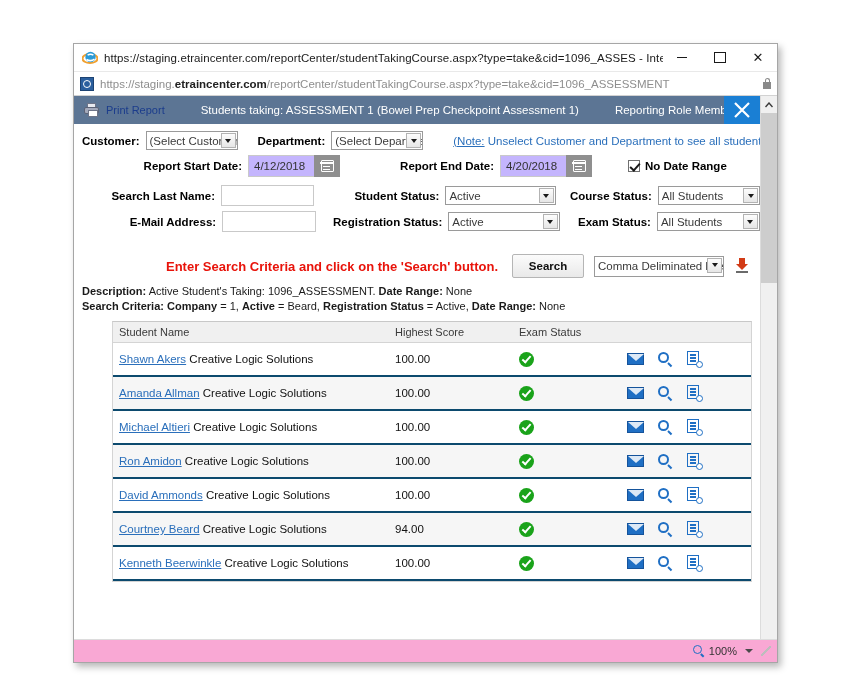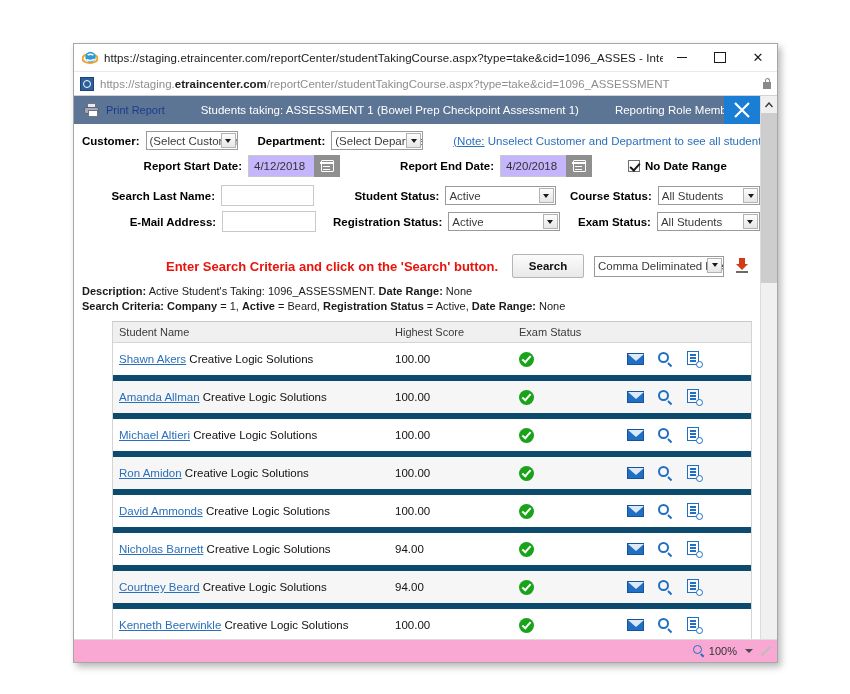--- a/index.html
+++ b/index.html
@@ -359,21 +359,21 @@
     background: #f0f0f0;
     font-weight: normal;
     color: #3a3a3a;
     text-align: left;
     padding: 4px 6px;
     border-bottom: 1px solid #d4d4d4;
     font-size: 11px;
   }
   table.grid tbody td {
     padding: 8px 6px;
-    border-bottom: 6px solid #0c4a6e;
+    border-bottom: 2px solid #0c4a6e;
     color: #111111;
     vertical-align: middle;
   }
   tbody tr.alt td { background: #f6f6f6; }
   .stu-link {
     color: #2a6fbb; text-decoration: underline;
   }
   .stu-org { color: #111; }
   .col-score { width: 112px; }
   .col-status { width: 96px; }
@@ -721,35 +721,20 @@
                     <div class="actions">
                       <span class="ic-mail"></span>
                       <span class="ic-search"></span>
                       <span class="ic-doc">
                         <i class="lines"></i>
                         <i class="bub"></i>
                       </span>
                     </div>
                   </td>
                 </tr>
-                <tr>
-                  <td><span class="stu-link">Nicholas Barnett</span><span class="stu-org"> Creative Logic Solutions</span></td>
-                  <td class="col-score">94.00</td>
-                  <td class="col-status"><span class="ok-badge"></span></td>
-                  <td class="col-actions">
-                    <div class="actions">
-                      <span class="ic-mail"></span>
-                      <span class="ic-search"></span>
-                      <span class="ic-doc">
-                        <i class="lines"></i>
-                        <i class="bub"></i>
-                      </span>
-                    </div>
-                  </td>
-                </tr>
                 <tr class="alt">
                   <td><span class="stu-link">Courtney Beard</span><span class="stu-org"> Creative Logic Solutions</span></td>
                   <td class="col-score">94.00</td>
                   <td class="col-status"><span class="ok-badge"></span></td>
                   <td class="col-actions">
                     <div class="actions">
                       <span class="ic-mail"></span>
                       <span class="ic-search"></span>
                       <span class="ic-doc">
                         <i class="lines"></i>

